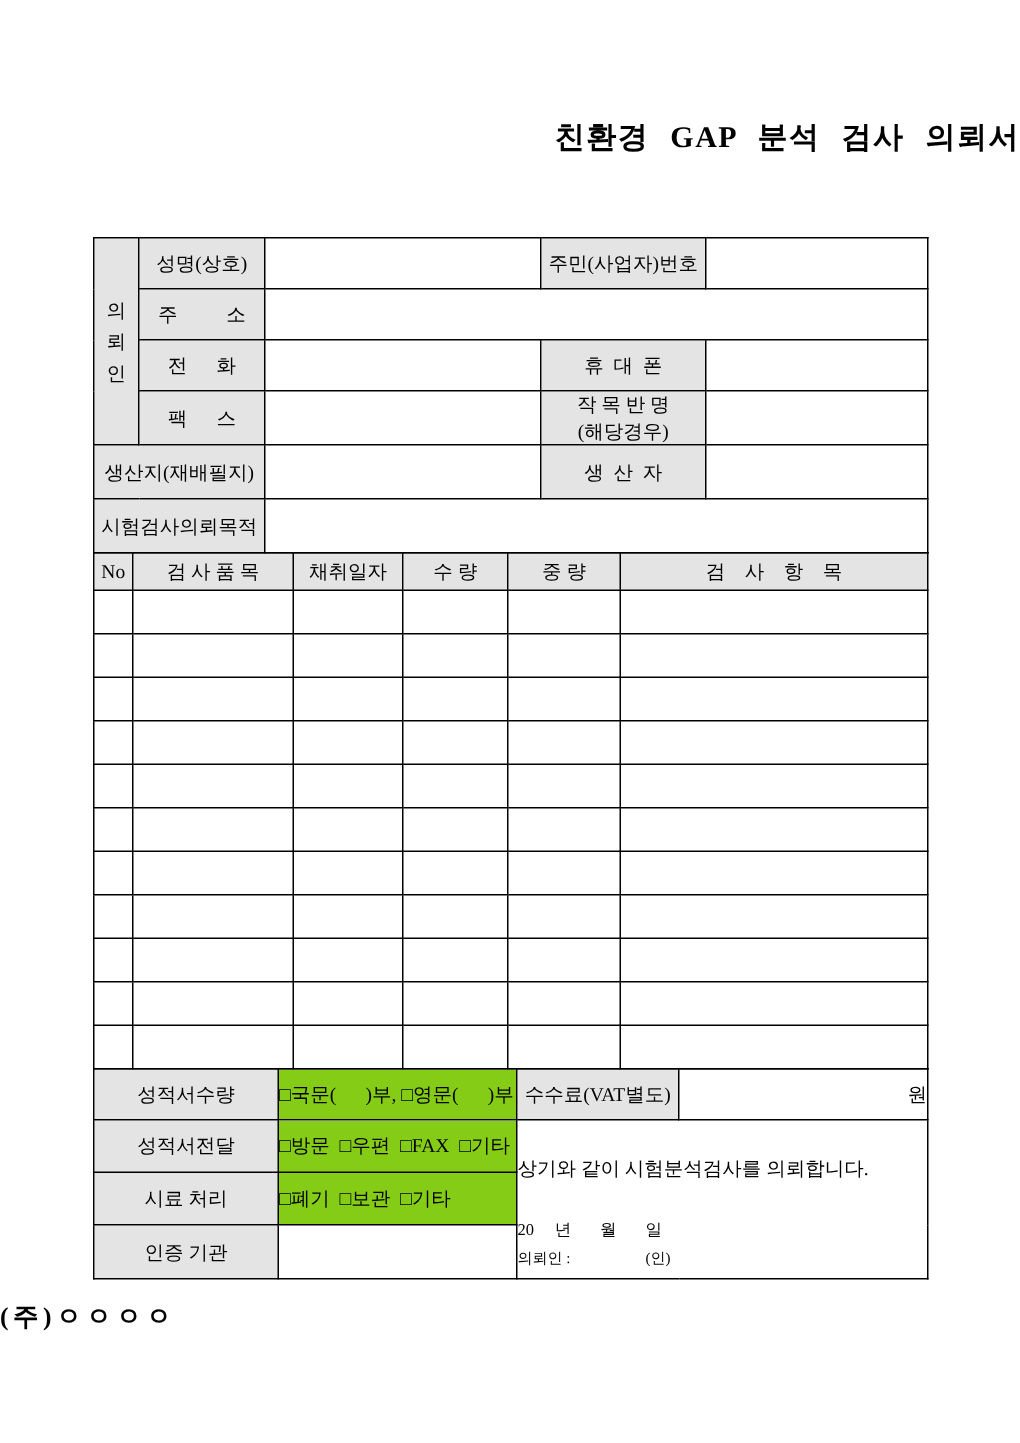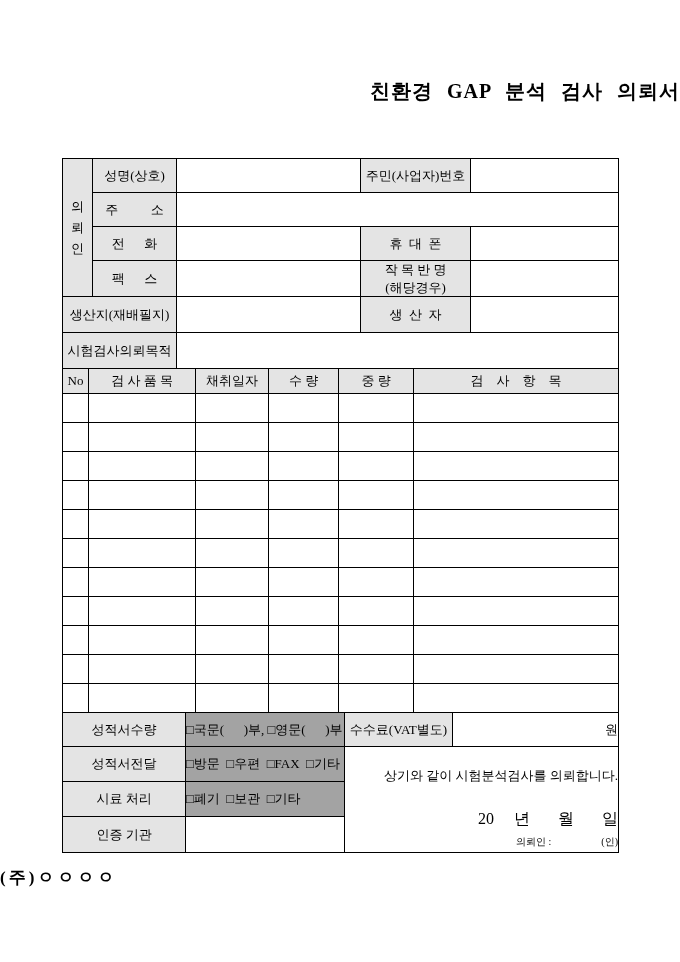--- a/index.html
+++ b/index.html
@@ -11,25 +11,25 @@
   .form-area{position:absolute;top:158px;left:62px;width:556px;}
   table.tbl{border-collapse:collapse;table-layout:fixed;width:556px;}
   .tblB,.tblC{margin-top:-1px;}
   .tbl td,.tbl th{border:1px solid #000;padding:0;font-size:13px;font-weight:normal;
                   vertical-align:middle;overflow:hidden;}
   .lab{background:#e4e4e4;text-align:center;}
   .val{background:#fff;}
   .pre{white-space:pre;}
   .sm{font-size:12px;line-height:1.35;}
   .vtext{width:15px;margin:0 auto;word-break:break-all;line-height:21px;font-size:13px;}
-  .opt{padding-left:10px;text-align:left;background:#a3a3a3;}
+  .opt{padding-left:10px;text-align:left;background:#84cc16;}
   .unit{text-align:right;padding-right:16px;}
-  .sig{background:#fff;text-align:right;vertical-align:top;}
+  .sig{background:#fff;text-align:left;vertical-align:top;}
   .stmt{margin-top:17px;font-size:13px;white-space:pre;}
-  .dateline{margin-top:24px;font-size:16px;}
+  .dateline{margin-top:24px;font-size:11px;}
   .signline{margin-top:5px;font-size:10px;}
   .footer{position:absolute;top:866px;left:0;width:100%;text-align:left;
           font-size:17px;font-weight:bold;letter-spacing:3px;}
   .rA1,.rA2,.rA3{height:34px;}
   .rA4,.rA5,.rA6{height:36px;}
   .rBh{height:25px;}
   .tblB tbody tr{height:29px;}
   .rC1{height:34px;}
   .rC2,.rC3{height:35px;}
   .rC4{height:36px;}

